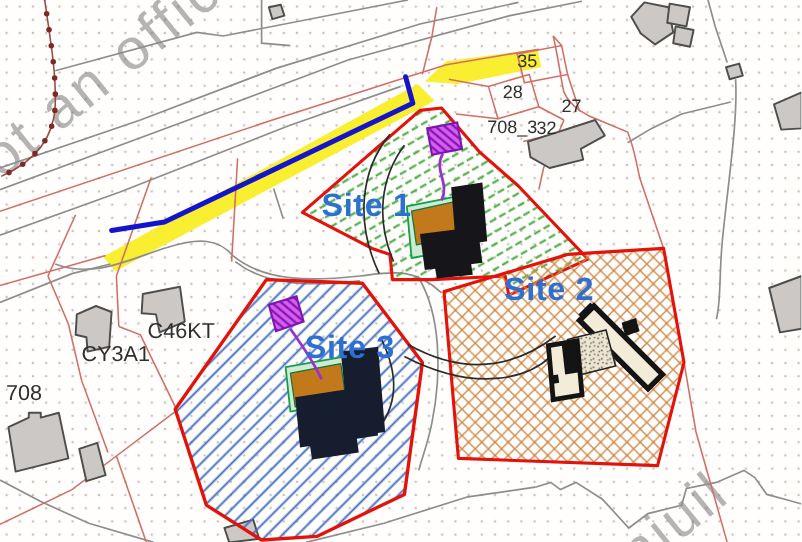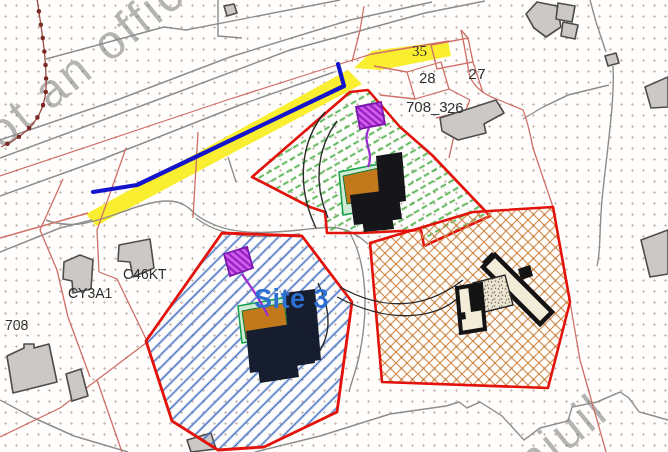--- a/index.html
+++ b/index.html
@@ -23,21 +23,21 @@
     pointer-events:none;
   }
   .wm-main{left:-48px;top:150px;transform:rotate(-39deg);transform-origin:0 100%;}
   .wm-corner{left:540px;top:433px;transform:rotate(-39deg);transform-origin:0 100%;}
   #geometry{position:absolute;left:0;top:0;z-index:2;}
   .lbl{
     position:absolute;z-index:3;
     color:#2f2f2f;font-size:15px;line-height:1;
     white-space:nowrap;
   }
-  .lbl-sm{font-size:14px;}
+  .lbl-sm{font-size:18px;}
   .site-label{
     position:absolute;z-index:3;
     color:#2e6fd2;font-size:27px;font-weight:bold;
     letter-spacing:0.5px;line-height:1;white-space:nowrap;
   }
 </style>
 </head>
 <body>
 
 <div id="map-canvas">
@@ -179,24 +179,26 @@
     </g>
 
     <g>
       <path d="M369,128 C361,142 375,152 368,167" stroke="#9b30d0" stroke-width="2.3" fill="none"></path>
       <path d="M242,274 C250,286 259,297 268,316" stroke="#9b30d0" stroke-width="2.3" fill="none"></path>
       <polygon points="356,107 381,102 385,124 360,129" fill="url(#purpleHatch)" stroke="#7c16ae" stroke-width="1.8"></polygon>
       <polygon points="224,254 247,247 253,268 230,276" fill="url(#purpleHatch)" stroke="#7c16ae" stroke-width="1.8"></polygon>
     </g>
   </svg>
 
-  <div class="site-label" style="left:254px;top:276px;margin-top:10px;">Site 3</div>
-
-  <div class="lbl" style="left:412px;top:44px;font-family:Liberation Serif, serif;">35</div>
+  <div class="site-label" style="left:268px;top:158px;">Site 1</div>
+  <div class="site-label" style="left:420px;top:228px;">Site 2</div>
+  <div class="site-label" style="left:254px;top:276px;">Site 3</div>
+
+  <div class="lbl" style="left:431px;top:44px;">35</div>
   <div class="lbl" style="left:419px;top:70px;">28</div>
-  <div class="lbl" style="left:468px;top:68px;font-family:Liberation Mono, monospace;">27</div>
+  <div class="lbl" style="left:468px;top:81px;">27</div>
   <div class="lbl" style="left:406px;top:99px;">708_3</div>
-  <div class="lbl" style="left:447px;top:100px;">26</div>
+  <div class="lbl" style="left:447px;top:100px;">32</div>
   <div class="lbl lbl-sm" style="left:68px;top:286px;">CY3A1</div>
   <div class="lbl lbl-sm" style="left:123px;top:267px;">C46KT</div>
   <div class="lbl lbl-sm" style="left:5px;top:318px;text-align:right;">708</div>
 
 </div>
 
 </body></html>

